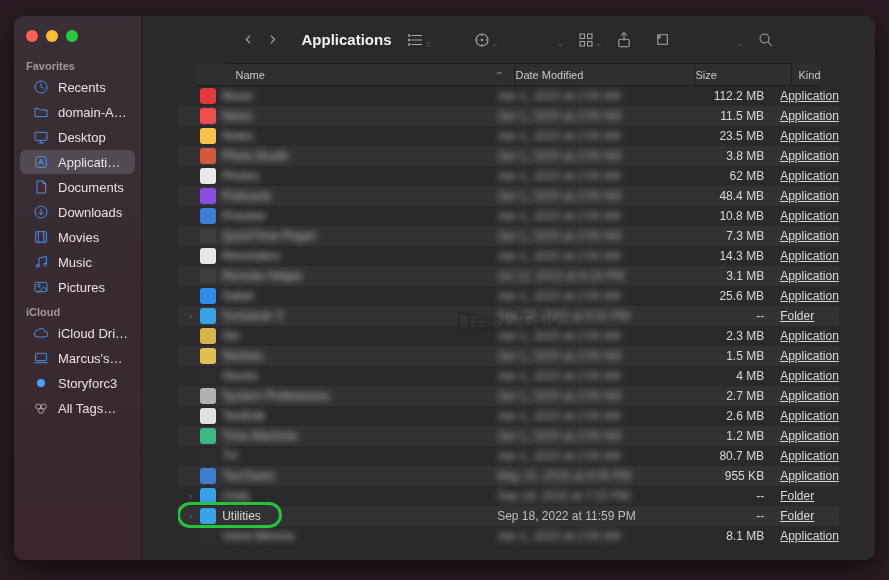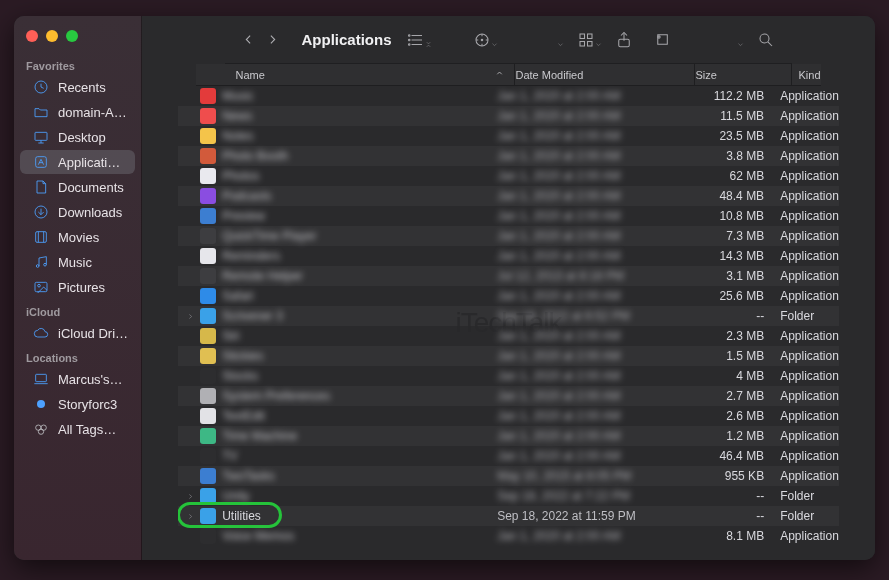--- a/index.html
+++ b/index.html
@@ -49,21 +49,21 @@
 .filelist { flex:1; overflow:hidden; position:relative; }
 .row { display:flex; align-items:center; height:20px; font-size:12px; color:#d7d7dc; }
 .row.alt { background:#323234; }
 .row .disclosure { width:12px; display:flex; justify-content:center; align-items:center; margin-left:6px; }
 .row .disclosure svg{width:7px;height:7px;stroke:#8c8c90;stroke-width:2;fill:none}
 .row .app-icon { width:16px;height:16px; margin:0 6px 0 4px; border-radius:3px; display:flex; align-items:center; justify-content:center; font-size:9px;}
 .row .cell-name { flex:0 0 275px; white-space:nowrap; overflow:hidden; color:#d9d9de; }
 .row.blur .cell-name, .row.blur .cell-date { filter:blur(3px); opacity:.85; }
 .row .cell-date { flex:0 0 180px; white-space:nowrap; color:#bfbfc4; }
 .row .cell-size { flex:0 0 97px; text-align:right; padding-right:10px; color:#d9d9de; }
-.row .cell-kind { flex:1; padding-left:6px; color:#d9d9de; }
+.row .cell-kind { flex:1; padding-left:6px; color:#d9d9de;text-decoration:underline; }
 .row.utilities { position:relative; }
 .row.utilities .cell-name { filter:none; opacity:1; }
 .highlight-ring {
   position:absolute; left:-1px; top:-4px; height:26px; width:105px;
   border:3px solid #25c33a; border-radius:13px; pointer-events:none;
 }
 .watermark {
   position:absolute; left:50%; top:50%; transform:translate(-50%,-50%);
   font-size:28px; font-weight:400; color:rgba(40,40,42,.85);
   pointer-events:none; letter-spacing:-1px;
@@ -169,21 +169,20 @@
         </div>
         <div class="side-header">iCloud</div>
         <div class="side-item">
           <span class="si-icon">
             <svg viewBox="0 0 24 24">
               <path d="M7 18a5 5 0 010-10 6 6 0 0111 2 4 4 0 010 8H7z"></path>
             </svg>
           </span>
           <span>iCloud Dri…</span>
         </div>
-        <div class="side-header">Locations</div>
         <div class="side-item">
           <span class="si-icon">
             <svg viewBox="0 0 24 24">
               <rect x="4" y="5" width="16" height="11" rx="1"></rect>
               <line x1="2" y1="19" x2="22" y2="19"></line>
             </svg>
           </span>
           <span>Marcus's…</span>
         </div>
         <div class="side-item tag">
@@ -463,21 +462,21 @@
             <span class="cell-name">Time Machine</span>
             <span class="cell-date">Jan 1, 2020 at 2:00 AM</span>
             <span class="cell-size">1.2 MB</span>
             <span class="cell-kind">Application</span>
           </div>
           <div class="row blur">
             <span class="disclosure"></span>
             <span class="app-icon" style="background:#2d2d2f"></span>
             <span class="cell-name">TV</span>
             <span class="cell-date">Jan 1, 2020 at 2:00 AM</span>
-            <span class="cell-size">46.4 MB</span>
+            <span class="cell-size">80.7 MB</span>
             <span class="cell-kind">Application</span>
           </div>
           <div class="row alt blur">
             <span class="disclosure"></span>
             <span class="app-icon" style="background:#3c7ed1"></span>
             <span class="cell-name">TwoTasks</span>
             <span class="cell-date">May 10, 2015 at 8:05 PM</span>
             <span class="cell-size">955 KB</span>
             <span class="cell-kind">Application</span>
           </div>

